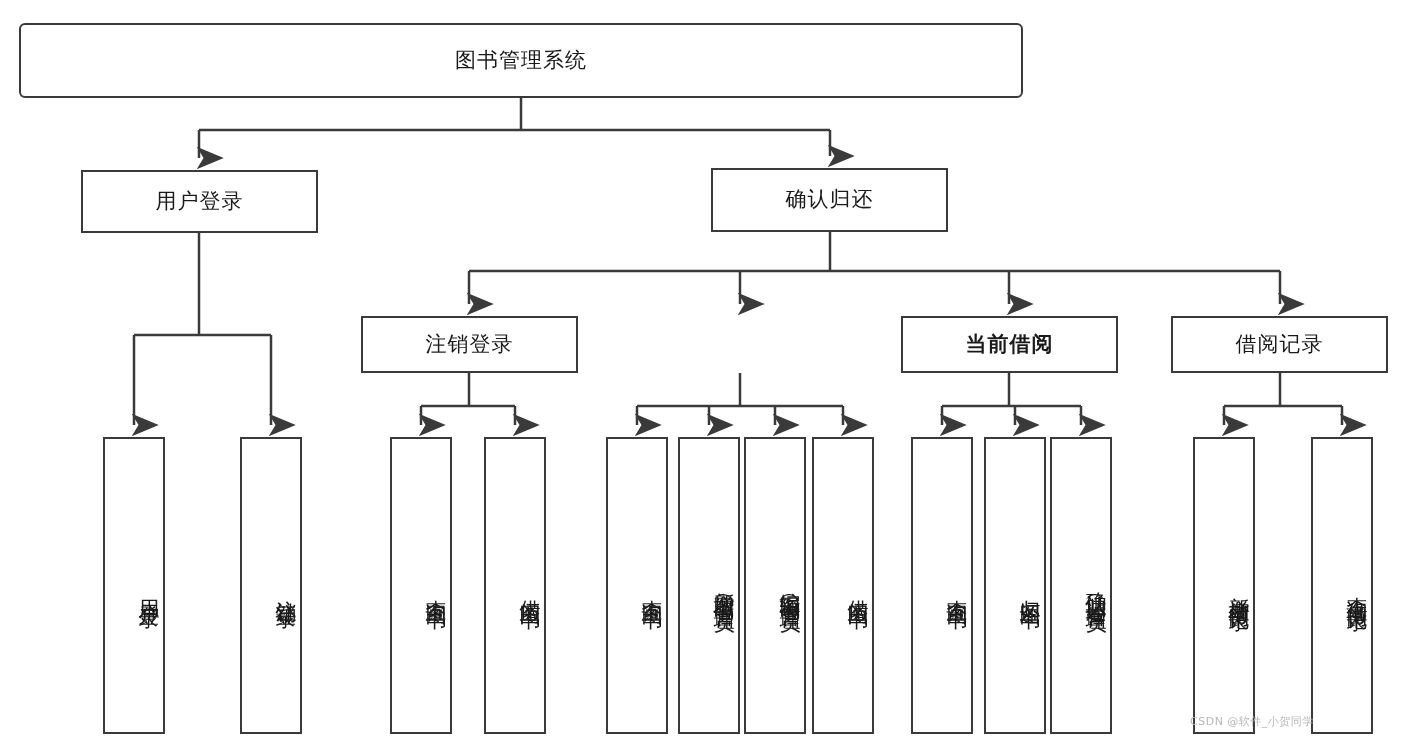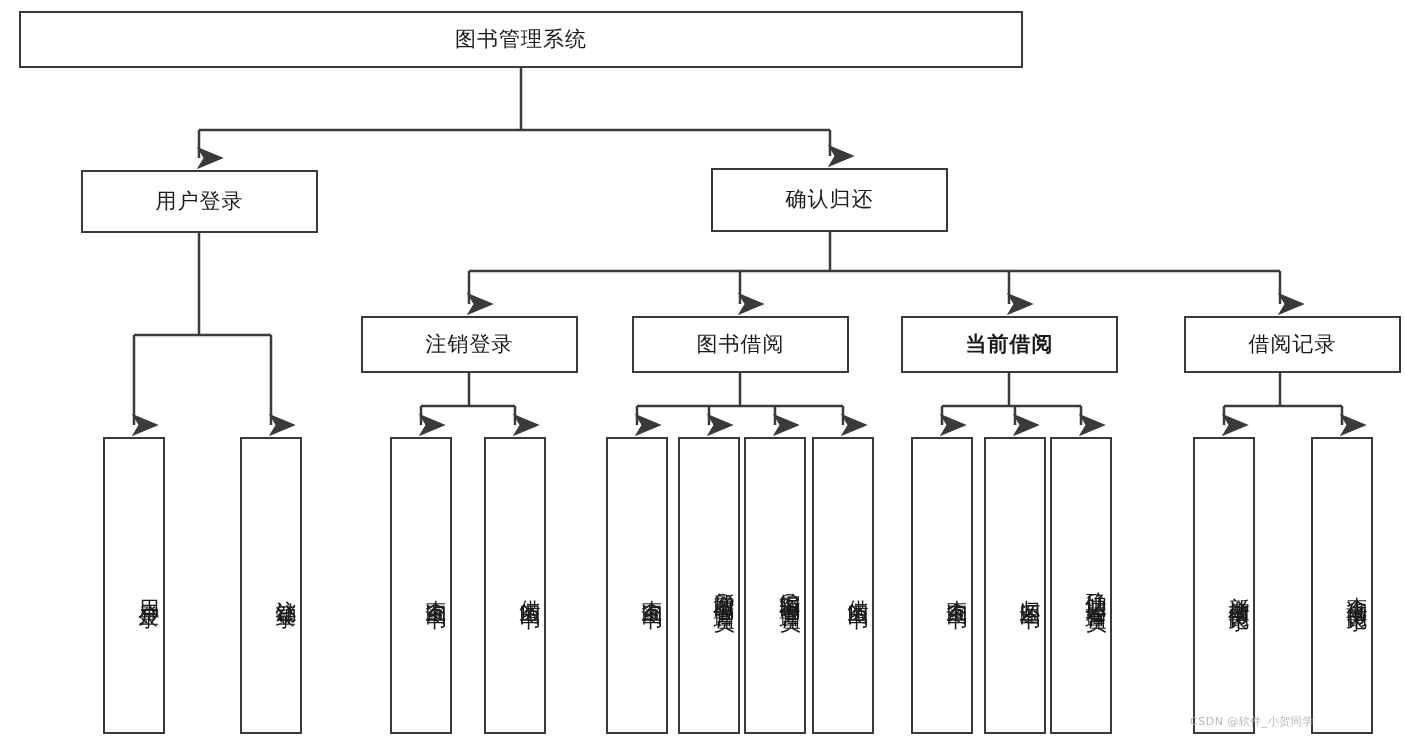--- a/index.html
+++ b/index.html
@@ -117,41 +117,38 @@
       <path d="M 1015 406 L 1015 425" marker-end="url(#arrow)"></path>
       <path d="M 1081 406 L 1081 425" marker-end="url(#arrow)"></path>
 
       <path d="M 1280 373 L 1280 406"></path>
       <path d="M 1224 406 L 1342 406"></path>
       <path d="M 1224 406 L 1224 425" marker-end="url(#arrow)"></path>
       <path d="M 1342 406 L 1342 425" marker-end="url(#arrow)"></path>
     </g>
   </svg>
 
-  <div class="node horiz root" style="left:19px; top:11px; width:1004px; height:57px;">
+  <div class="node horiz root" style="left:19px; top:23px; width:1004px; height:75px;border-radius:6px;">
     <span>图书管理系统</span>
   </div>
 
   <div class="node horiz" style="left:81px; top:170px; width:237px; height:63px;">
     <span>用户登录</span>
   </div>
   <div class="node horiz" style="left:711px; top:168px; width:237px; height:64px;">
     <span>确认归还</span>
   </div>
 
   <div class="node horiz" style="left:361px; top:316px; width:217px; height:57px;">
     <span>注销登录</span>
   </div>
-  <div class="node horiz" style="left:632px; top:316px; width:217px; height:57px;">
-    <span>图书借阅</span>
-  </div>
   <div class="node horiz" style="left:901px; top:316px; width:217px; height:57px;font-weight:bold;">
     <span>当前借阅</span>
   </div>
-  <div class="node horiz" style="left:1171px; top:316px; width:217px; height:57px;margin-left:13px;">
+  <div class="node horiz" style="left:1171px; top:316px; width:217px; height:57px;">
     <span>借阅记录</span>
   </div>
 
   <div class="node vert" style="left:103px; top:437px; width:62px; height:297px;">
     <span class="vtext">用户登录</span>
   </div>
   <div class="node vert" style="left:240px; top:437px; width:62px; height:297px;">
     <span class="vtext">注销登录</span>
   </div>
   <div class="node vert" style="left:390px; top:437px; width:62px; height:297px;">

